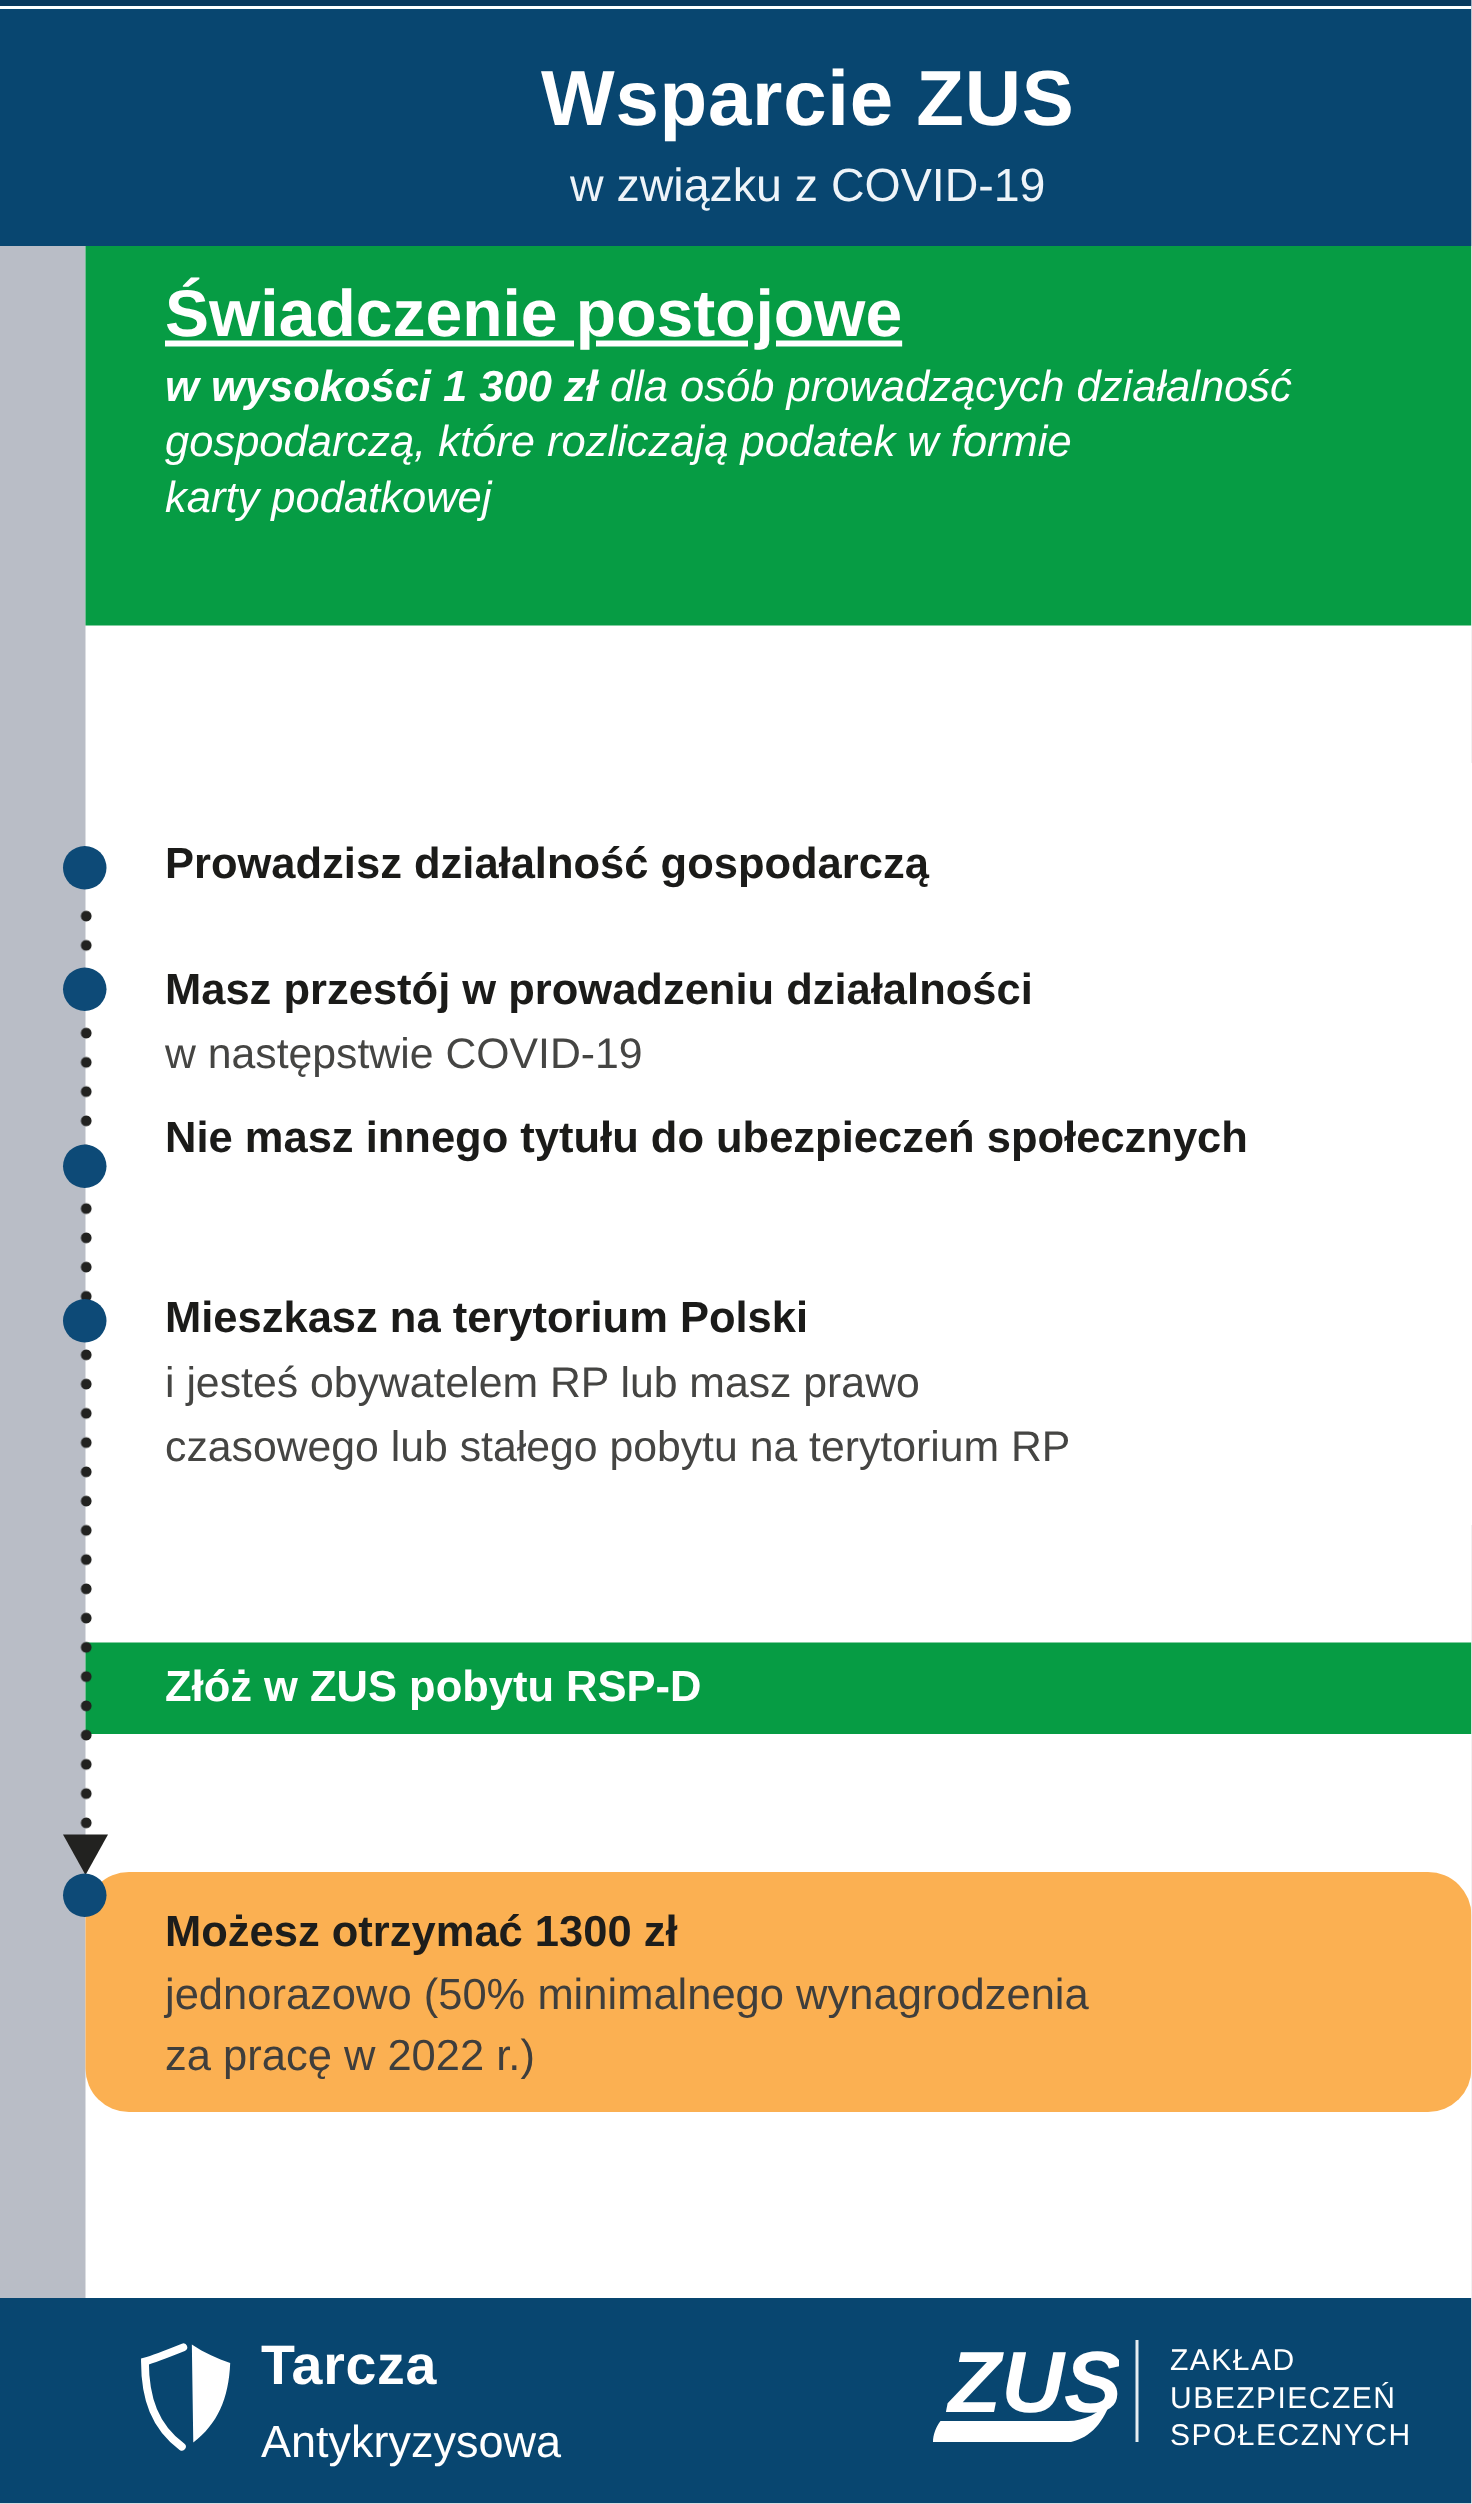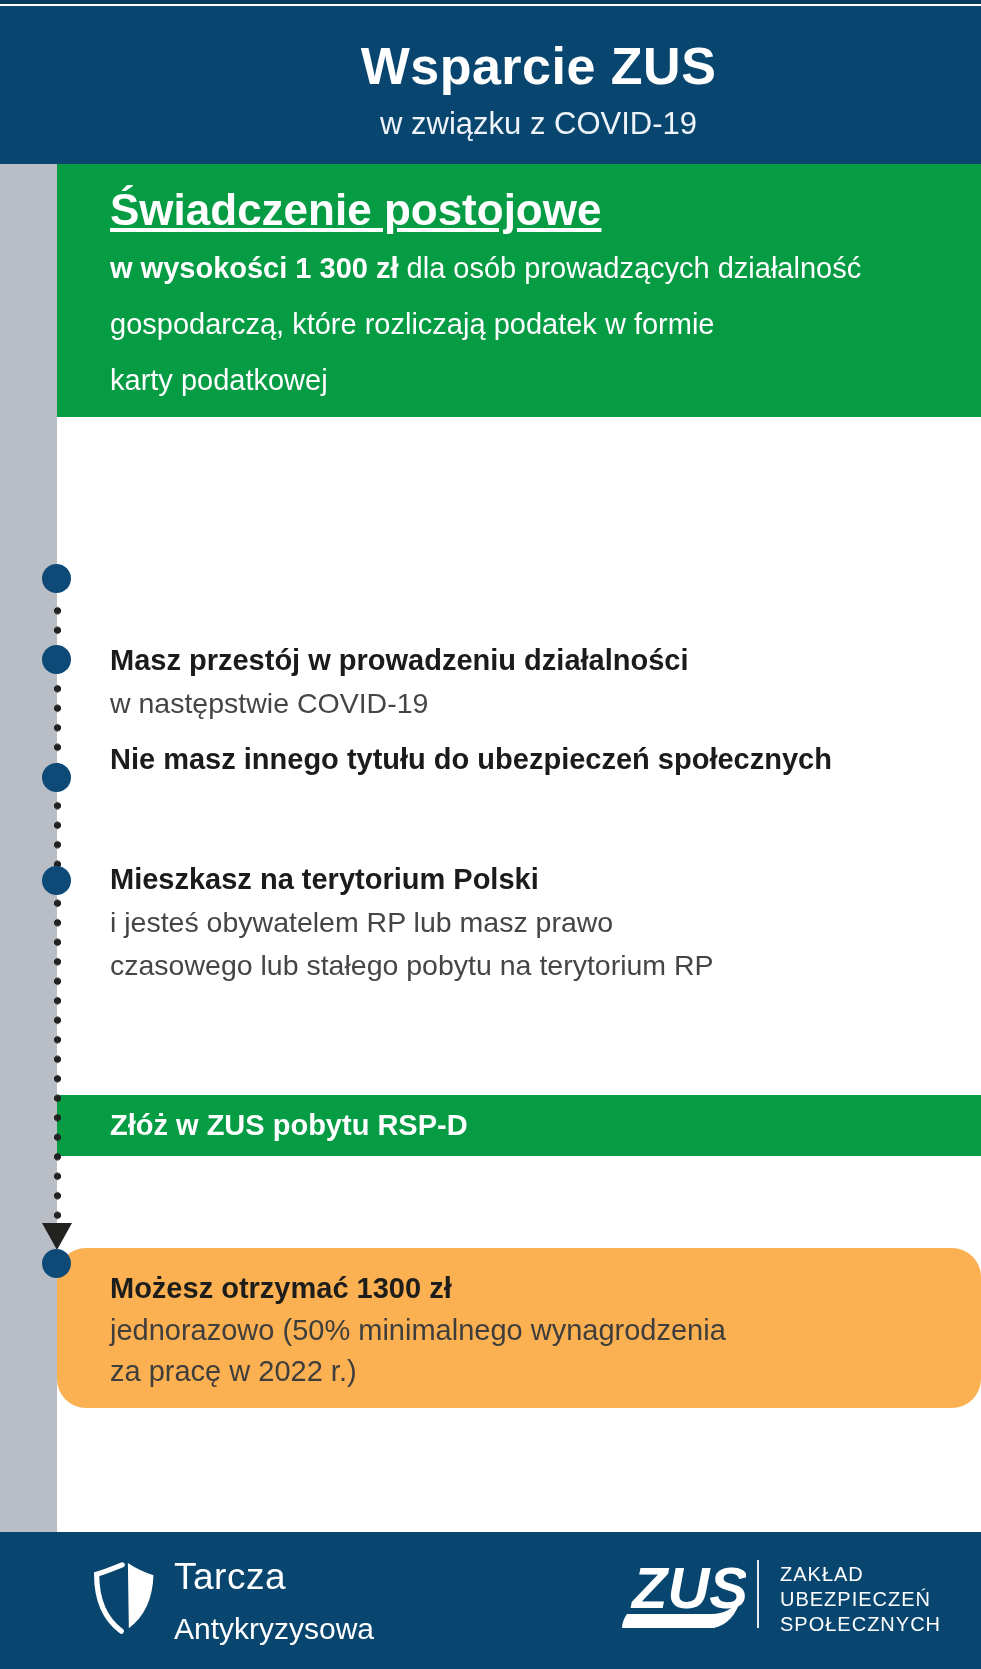--- a/index.html
+++ b/index.html
@@ -13,21 +13,21 @@
   .topstrip{position:absolute;left:0;top:0;width:981px;height:4px;background:#0a3a5e;}
   .topline{position:absolute;left:0;top:4px;width:981px;height:2px;background:#ffffff;}
   .header h1{margin:0;padding-top:36px;font-size:52px;font-weight:700;letter-spacing:.5px;}
   .header .sub{margin-top:10px;font-size:31px;font-weight:300;color:#eef4f9;}
   
   .rail{position:absolute;left:0;top:164px;width:57px;height:1368px;background:#b9bdc6;}
   
   .hero{position:absolute;left:57px;top:164px;width:924px;height:253px;background:#069c44;color:#fff;
         box-sizing:border-box;padding:20px 30px 0 53px;}
   .hero h2{margin:0;font-size:44px;font-weight:700;line-height:52px;text-decoration:underline;}
-  .hero p{margin:4px 0 0;font-size:29px;line-height:56px;white-space:pre-line;font-weight:300;}
+  .hero p{margin:4px 0 0;font-size:29px;line-height:37px;white-space:pre-line;font-weight:300;font-style:italic;}
   .hero p .b{font-weight:700;}
   
   .dotline{position:absolute;left:53px;top:601px;width:9px;height:620px;z-index:5;
     background-image:radial-gradient(circle,#222220 3.3px,rgba(0,0,0,0) 3.8px);
     background-size:9px 19.5px;background-repeat:repeat-y;}
   .bdot{position:absolute;left:42px;width:29px;height:29px;border-radius:50%;background:#0d4a77;z-index:6;}
   .d1{top:564px}.d2{top:645px}.d3{top:763px}.d4{top:866px}.d5{top:1249px}
   .arrow{position:absolute;left:42px;top:1223px;width:0;height:0;z-index:6;
     border-left:15px solid transparent;border-right:15px solid transparent;border-top:27px solid #222220;}
   
@@ -40,21 +40,21 @@
        box-sizing:border-box;padding-left:53px;color:#fff;font-size:29px;font-weight:700;line-height:61px;}
   
   .result{position:absolute;left:57px;top:1248px;width:924px;height:160px;background:#fbb052;
           box-sizing:border-box;padding:23px 30px 0 53px;border-radius:29px;}
   .result h3{margin:0;font-size:29px;font-weight:700;color:#1d1d1b;line-height:34px;}
   .result p{margin:5px 0 0;font-size:29px;color:#3f3e3c;line-height:41px;white-space:pre-line;font-weight:400;}
   
   .footer{position:absolute;left:0;top:1532px;width:981px;height:137px;background:#084670;color:#fff;}
   .shield{position:absolute;left:90px;top:24px;width:72px;height:84px;}
   .brand{position:absolute;left:174px;top:26px;}
-  .brand .t1{font-size:37px;font-weight:400;line-height:38px;letter-spacing:.5px;}
+  .brand .t1{font-size:37px;font-weight:700;line-height:38px;letter-spacing:.5px;}
   .brand .t2{font-size:30px;font-weight:400;line-height:34px;margin-top:16px;}
   .zus{position:absolute;left:610px;top:20px;width:136px;height:88px;}
   .fdivider{position:absolute;left:757px;top:28px;width:2px;height:68px;background:rgba(255,255,255,.9);}
   .org{position:absolute;left:780px;top:30px;font-size:20px;line-height:25px;letter-spacing:1px;font-weight:400;}
 </style>
 </head>
 <body>
 
 <div class="page">
 
@@ -75,20 +75,23 @@
   </section>
 
   <div class="dotline"></div>
   <div class="bdot d1"></div>
   <div class="bdot d2"></div>
   <div class="bdot d3"></div>
   <div class="bdot d4"></div>
   <div class="arrow"></div>
   <div class="bdot d5"></div>
 
+  <div class="step s1">
+    <h3>Prowadzisz działalność gospodarczą</h3>
+  </div>
   <div class="step s2">
     <h3>Masz przestój w prowadzeniu działalności</h3>
     <p>w następstwie COVID-19</p>
   </div>
   <div class="step s3">
     <h3>Nie masz innego tytułu do ubezpieczeń społecznych</h3>
   </div>
   <div class="step s4">
     <h3>Mieszkasz na terytorium Polski</h3>
     <p>i jesteś obywatelem RP lub masz prawo

